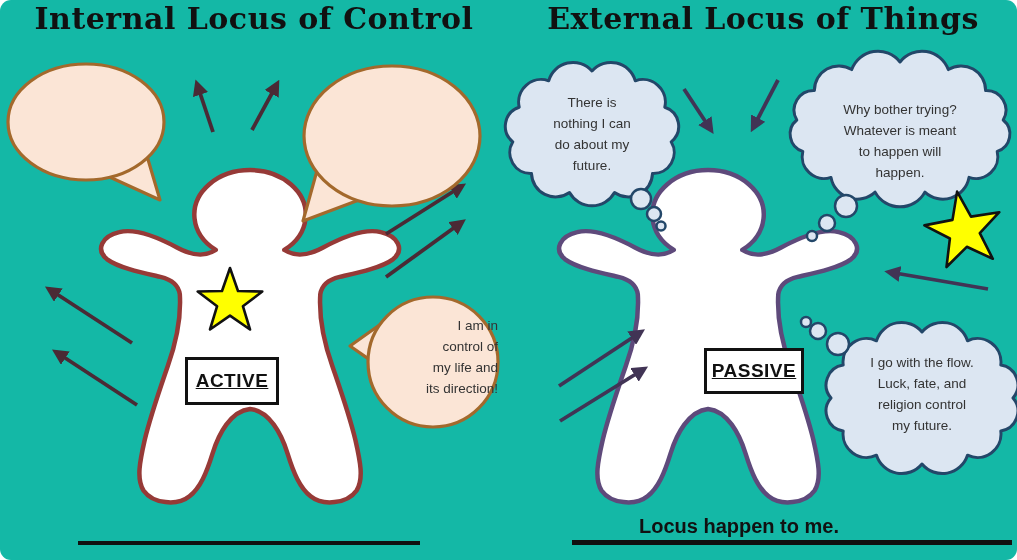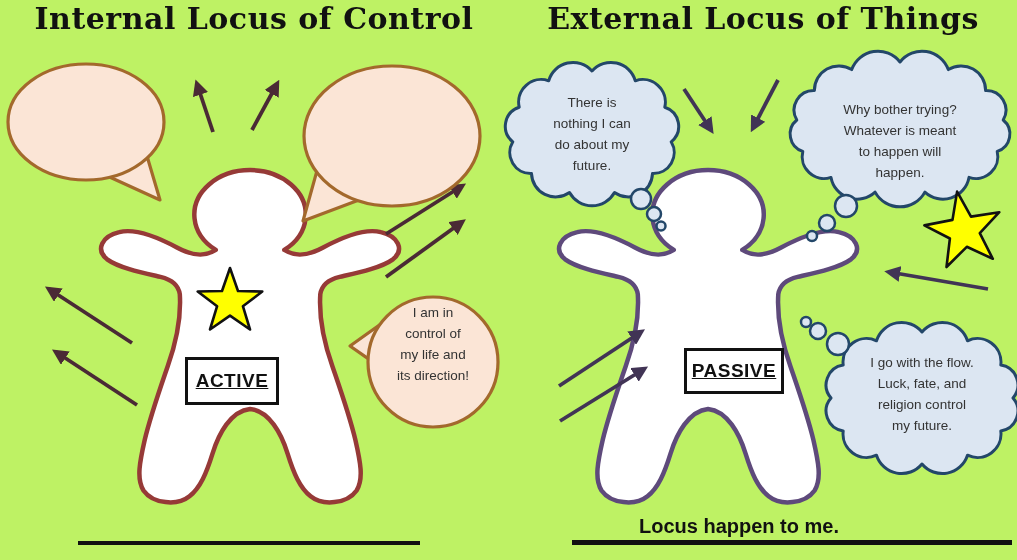--- a/index.html
+++ b/index.html
@@ -1,17 +1,17 @@
 <!DOCTYPE html>
 <html><head>
 <meta charset="utf-8">
 <style>
   html,body{margin:0;padding:0;background:#fff;}
-  .canvas{position:relative;width:1017px;height:560px;background:#bef264;overflow:hidden;
-          font-family:"Liberation Sans",sans-serif;}
+  .canvas{position:relative;width:1017px;height:560px;background:#14b8a6;overflow:hidden;
+          font-family:"Liberation Sans",sans-serif;border-radius:11px;}
   #scene{position:absolute;left:0;top:0;}
   .title{position:absolute;top:1px;font-family:"DejaVu Serif",serif;font-weight:bold;
          font-size:30px;letter-spacing:.5px;text-align:center;color:#111;}
   .title.l{left:0;width:508px;}
   .title.r{left:509px;width:508px;}
   .btext{position:absolute;text-align:center;font:13.5px/1.55 "Liberation Sans",sans-serif;
          color:#333;white-space:pre-line;}
   .label-box{position:absolute;background:#fff;border:3px solid #111;
              font:bold 19px "Liberation Sans",sans-serif;letter-spacing:.5px;color:#111;
              display:flex;align-items:center;justify-content:center;text-decoration:underline;}
@@ -63,38 +63,38 @@
       <circle cx="838" cy="344" r="11" fill="#DCE6F2" stroke="#234769" stroke-width="2.5"></circle>
       <circle cx="818" cy="331" r="8" fill="#DCE6F2" stroke="#234769" stroke-width="2.5"></circle>
       <circle cx="806" cy="322" r="5" fill="#DCE6F2" stroke="#234769" stroke-width="2.5"></circle>
       <polygon points="230.0,268.0 238.0,291.0 262.3,291.5 242.9,306.2 250.0,329.5 230.0,315.6 210.0,329.5 217.1,306.2 197.7,291.5 222.0,291.0" fill="#FFFF00" stroke="#111111" stroke-width="2.6" stroke-linejoin="round"></polygon>
       <polygon points="957.1,191.6 971.0,216.6 999.3,212.2 979.8,233.2 992.8,258.8 966.8,246.8 946.5,267.0 949.9,238.5 924.4,225.4 952.5,219.9" fill="#FFFF00" stroke="#111111" stroke-width="2.6" stroke-linejoin="round"></polygon>
     </svg>
 
   <div class="title l">Internal Locus of Control</div>
   <div class="title r">External Locus of Things</div>
 
-  <div class="btext" style="left:368px;top:303px;width:130px;">I am in
+  <div class="btext" style="left:368px;top:316px;width:130px;text-align:right;">I am in
 control of
 my life and
 its direction!</div>
 
   <div class="btext" style="left:512px;top:93px;width:160px;">There is
 nothing I can
 do about my
 future.</div>
   <div class="btext" style="left:798px;top:100px;width:204px;text-align:center;">Why bother trying?
 Whatever is meant
 to happen will
 happen.</div>
   <div class="btext" style="left:820px;top:353px;width:204px;">I go with the flow.
 Luck, fate, and
 religion control
 my future.</div>
 
   <div class="label-box" style="left:185px;top:357px;width:88px;height:42px;">ACTIVE</div>
-  <div class="label-box" style="left:684px;top:348px;width:94px;height:40px;">PASSIVE</div>
+  <div class="label-box" style="left:704px;top:348px;width:94px;height:40px;">PASSIVE</div>
 
   <div class="caption" style="left:509px;top:515px;width:460px;">Locus happen to me.</div>
 
   <div class="rule" style="left:78px;top:541px;width:342px;height:4px;"></div>
   <div class="rule" style="left:572px;top:540px;width:440px;height:5px;"></div>
 </div>
 
 </body></html>

